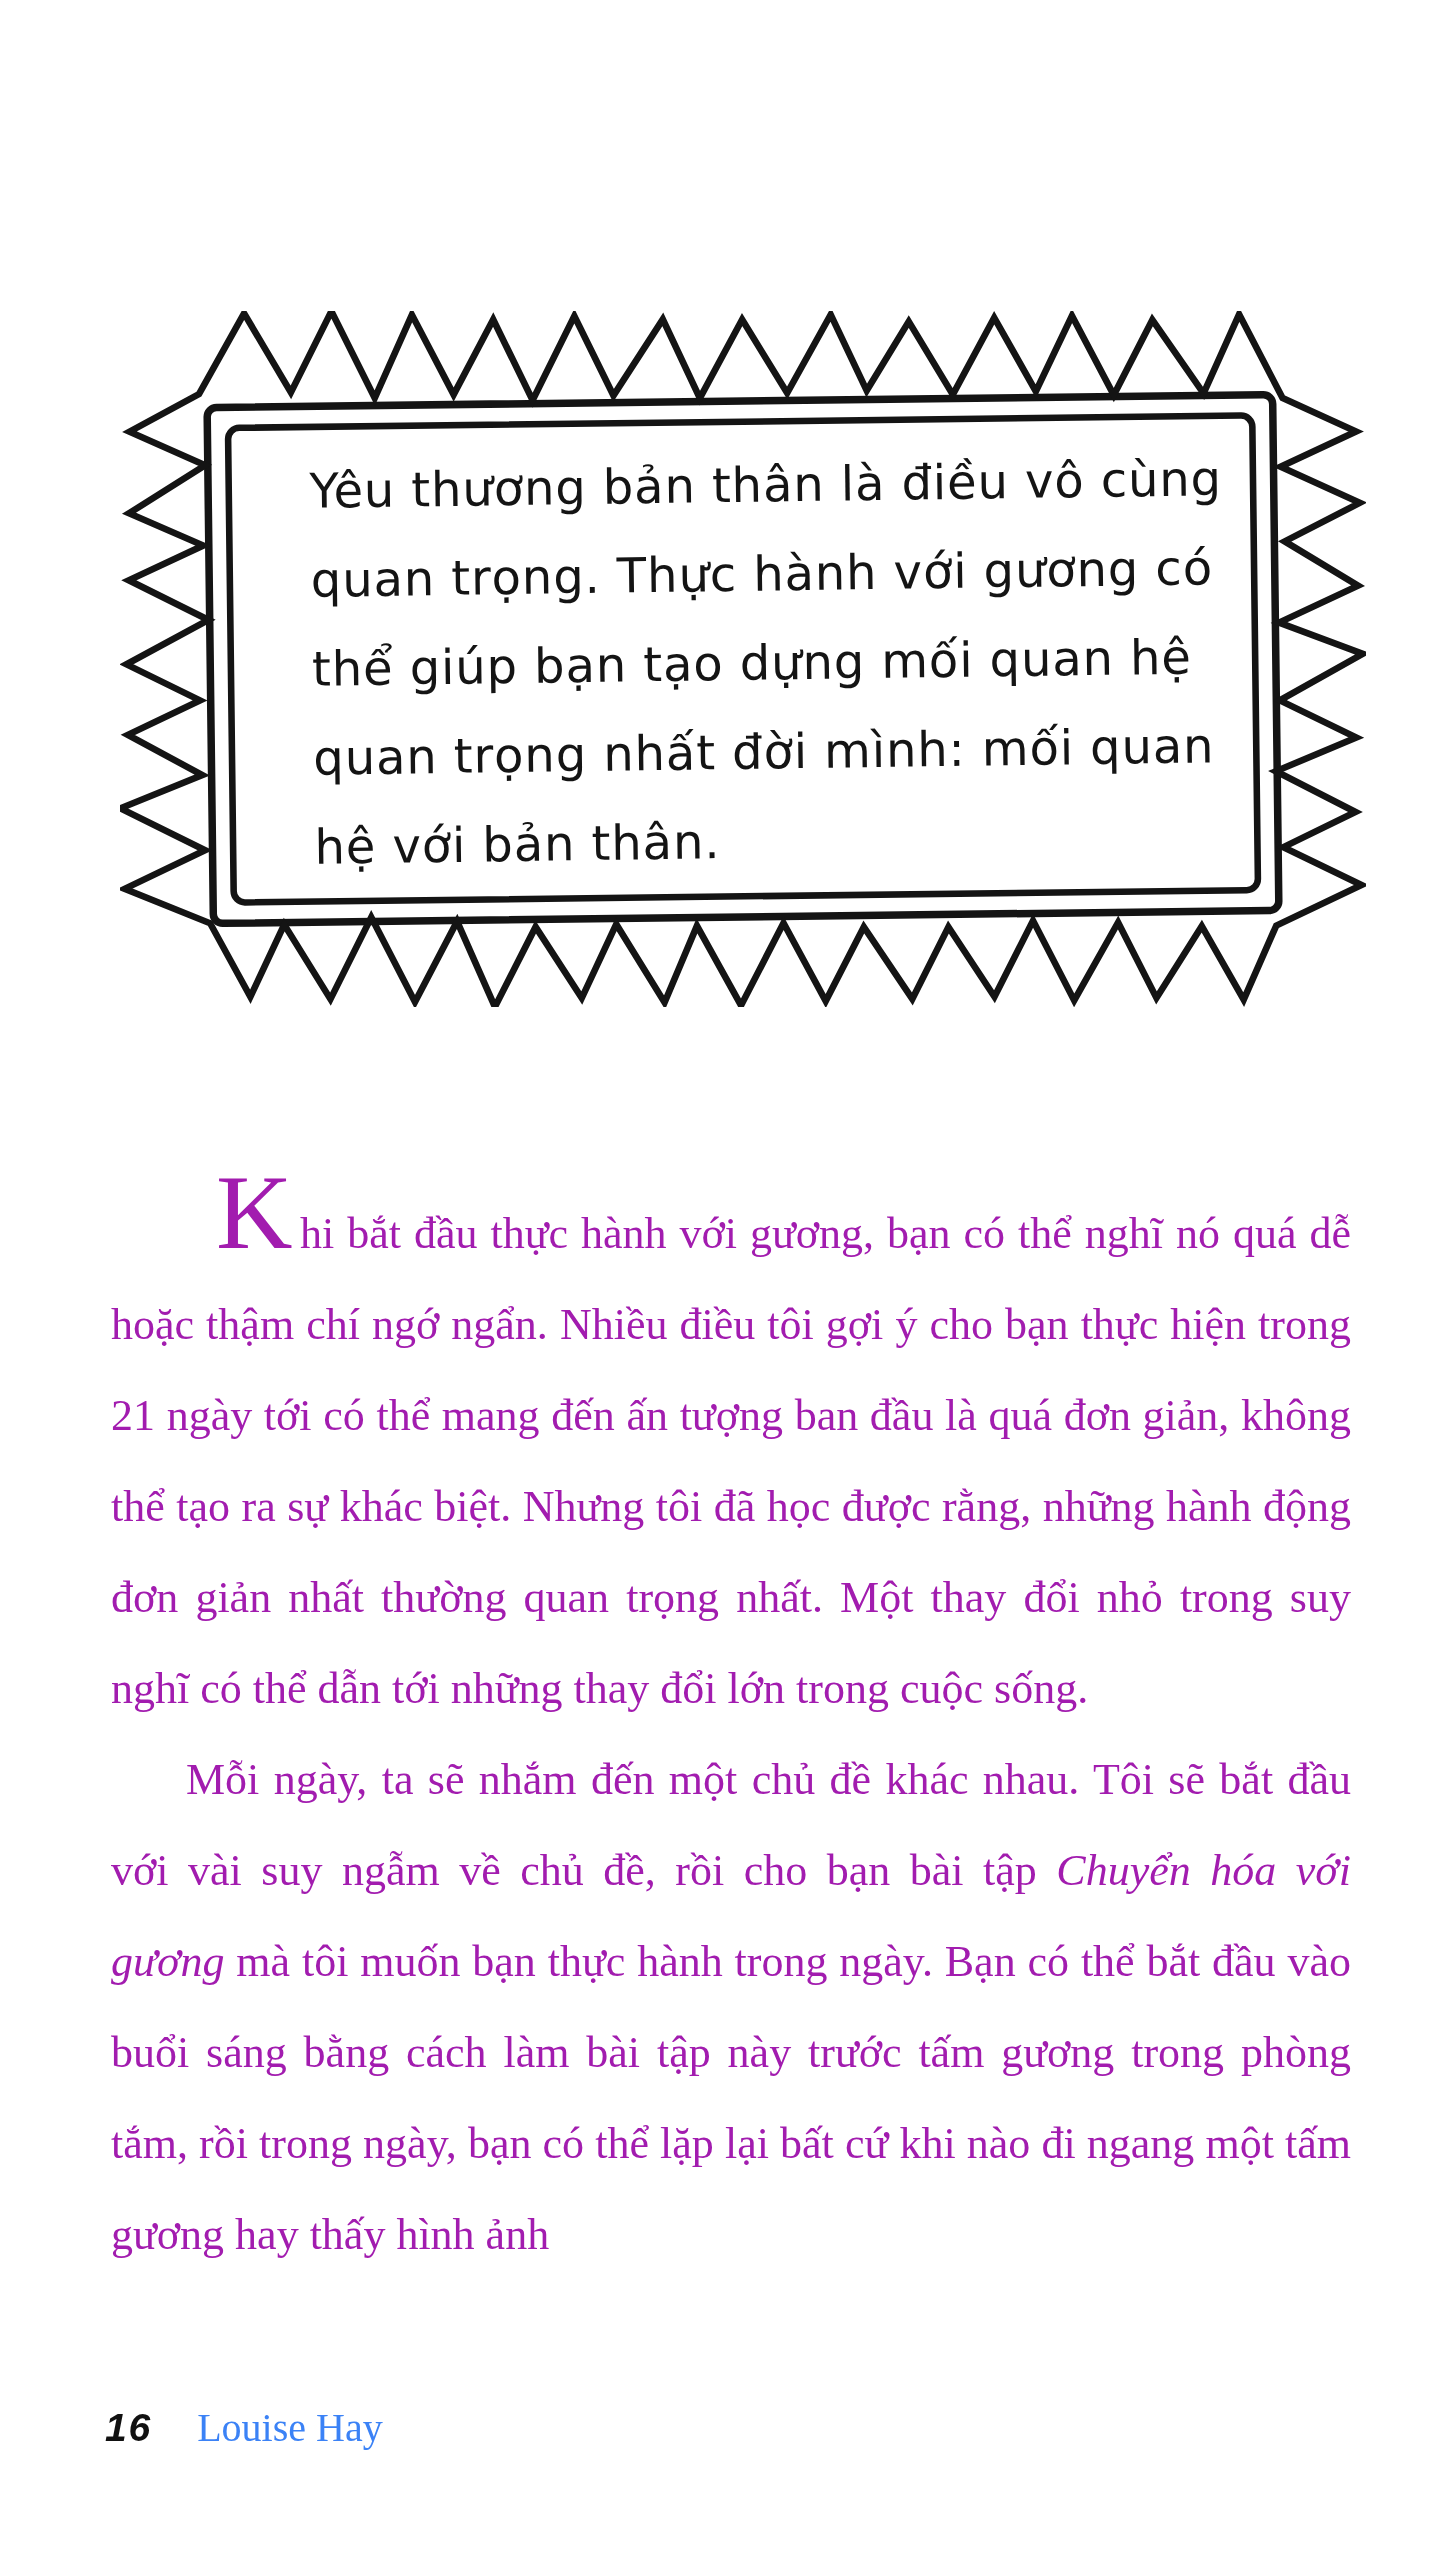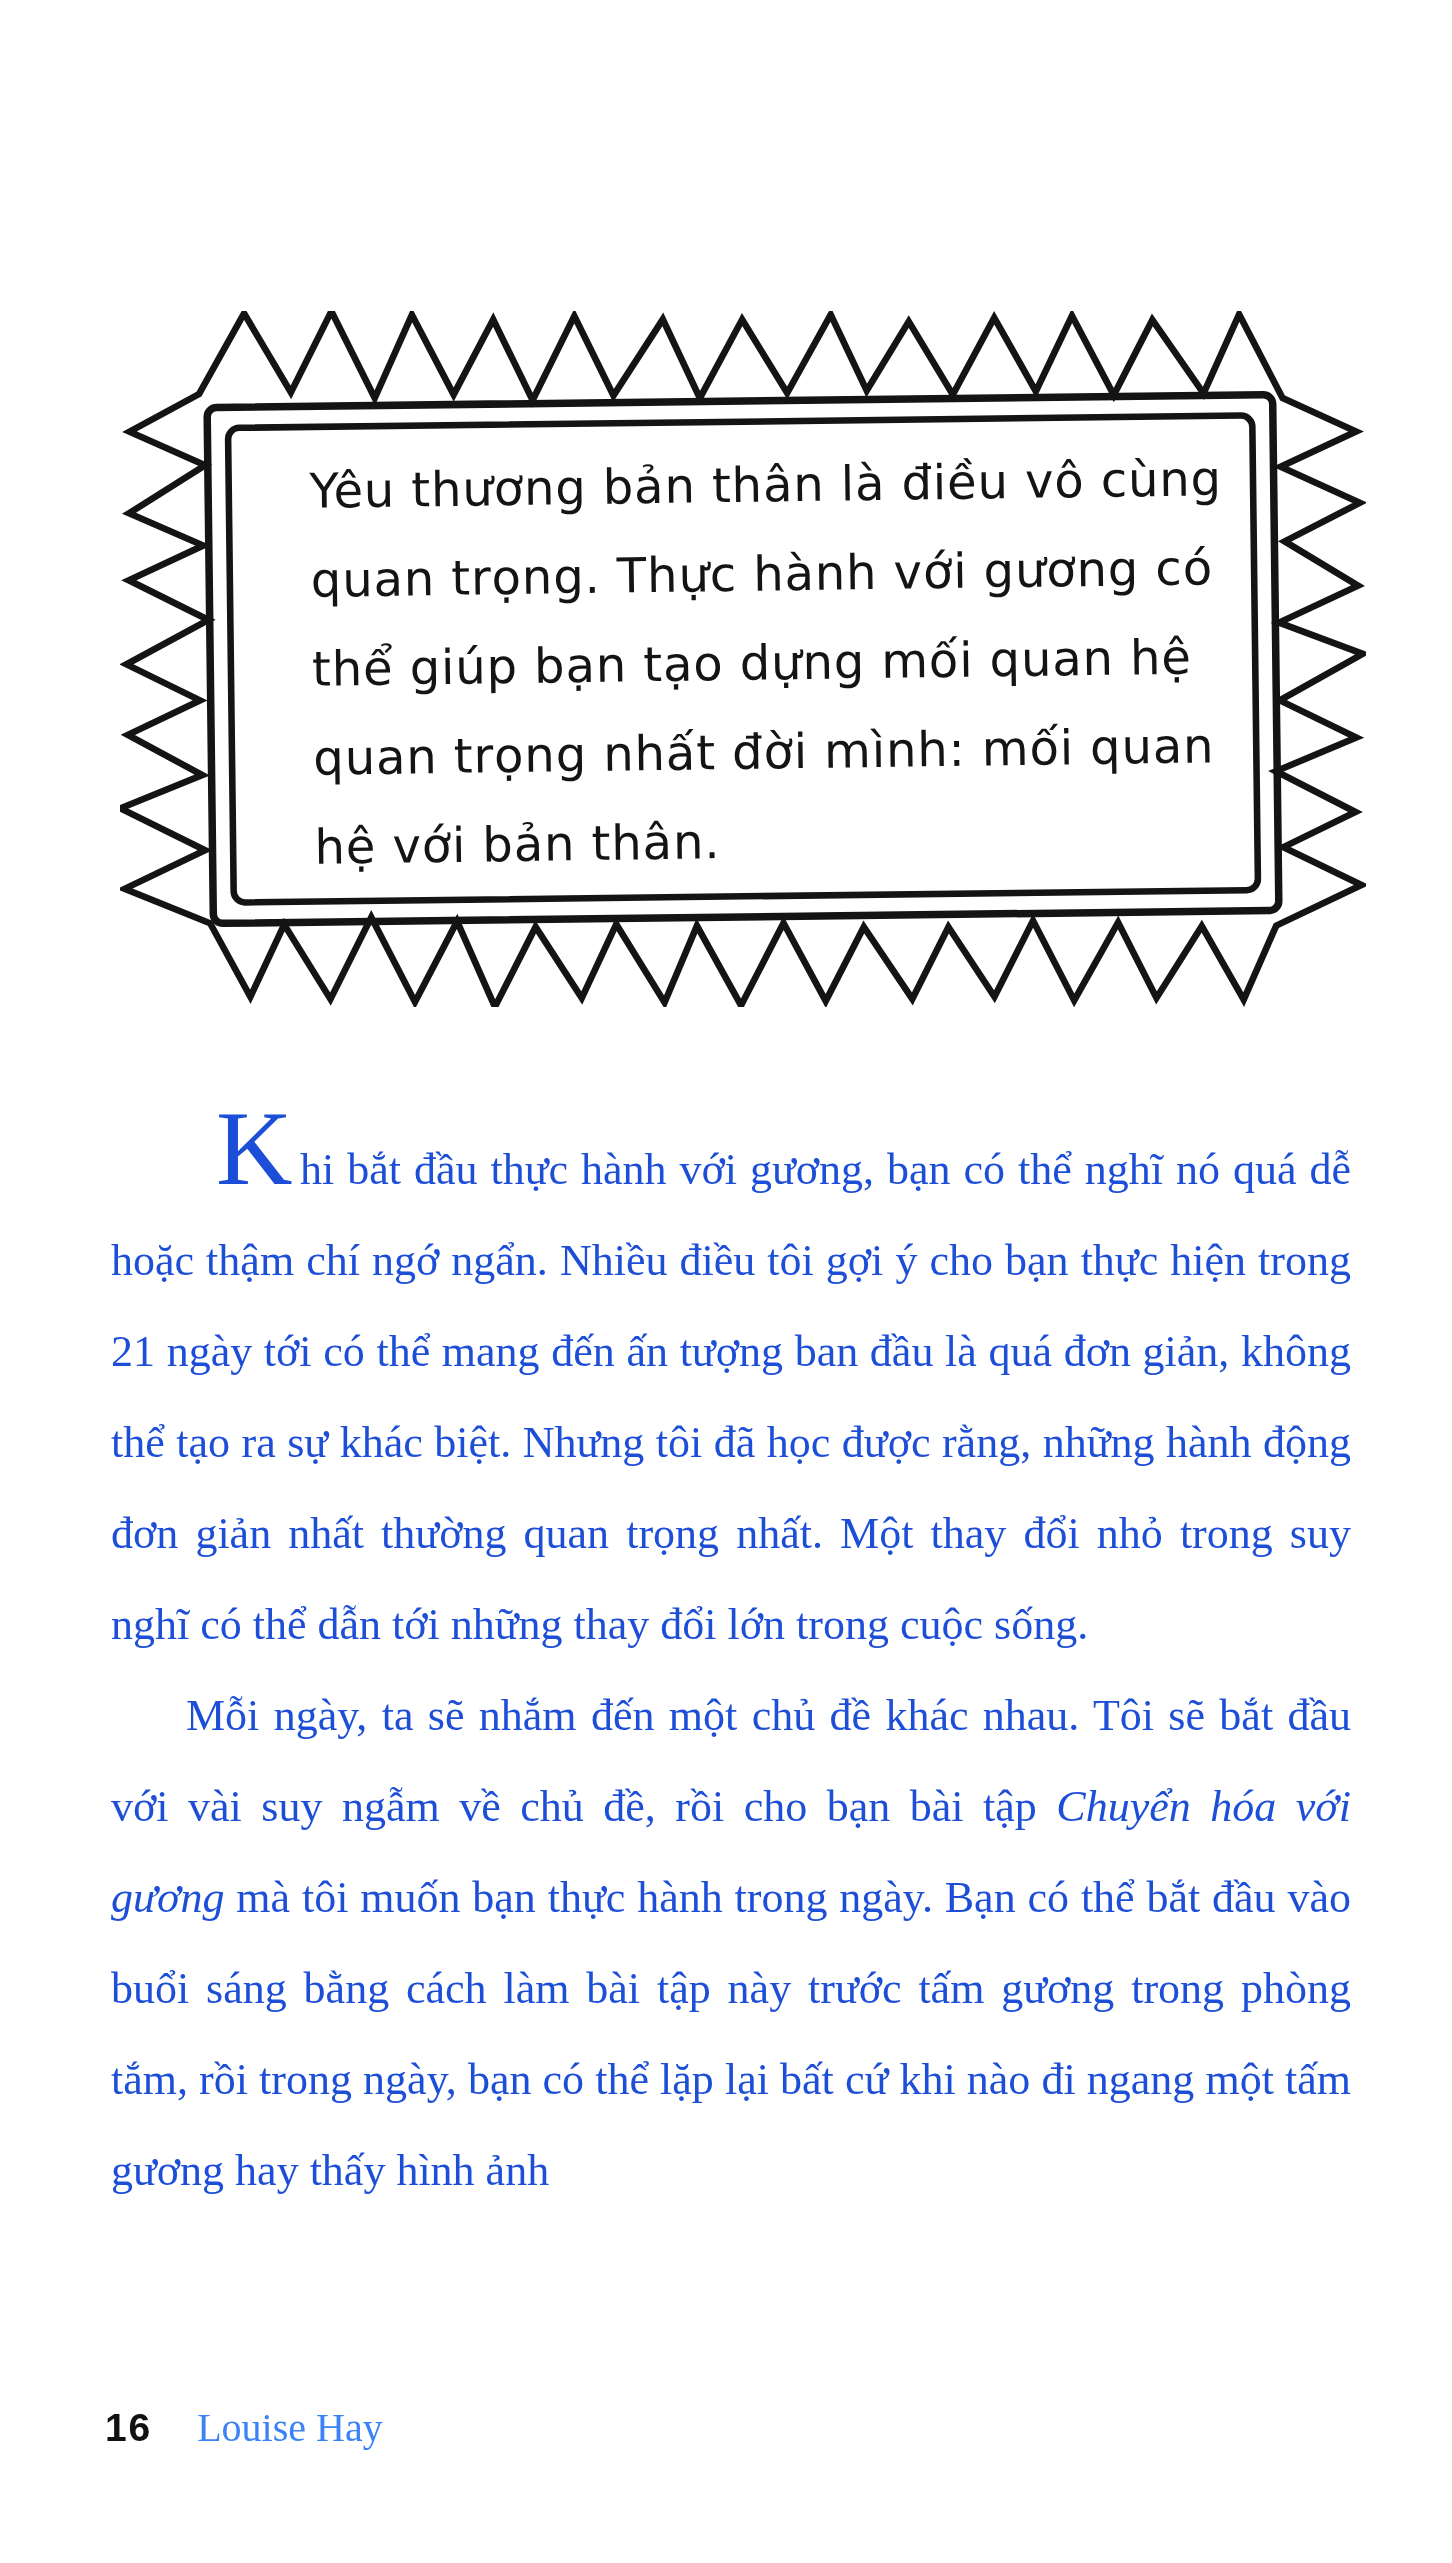--- a/index.html
+++ b/index.html
@@ -20,42 +20,42 @@
     font-family:"DejaVu Sans",sans-serif;
     font-size:48px;line-height:89px;
     letter-spacing:0.9px;
     transform:rotate(-0.8deg);
     color:#141414;
   }
   .quote-line{white-space:nowrap;}
 
   
   .body-text{
-    position:absolute;left:111px;top:1124px;width:1240px;
+    position:absolute;left:111px;top:1188px;width:1240px;
     font-size:44px;line-height:91px;
     text-align:justify;text-justify:inter-word;
-    color:#1d4ed8;
+    color:#a21caf;
   }
   .body-text p{margin:0;padding:0;}
   .drop-cap{
     font-size:106px;line-height:0.9px;
     margin-left:105px;margin-right:7.5px;
     font-family:"Liberation Serif",serif;
   }
   .paragraph-2{text-indent:75px;}
   .exercise-title{font-style:italic;}
 
   
   .page-footer{
     position:absolute;left:105px;top:2404px;
     display:flex;align-items:baseline;gap:45px;
   }
   .footer-number{
     font-family:"Liberation Sans",sans-serif;
-    font-weight:bold;font-size:39px;letter-spacing:1.9px;color:#111;
+    font-weight:bold;font-size:39px;letter-spacing:1.9px;color:#111;font-style:italic;
   }
   .footer-title{
     font-family:"Liberation Serif",serif;
     font-size:40px;color:#3b82f6;
   }
 </style>
 </head>
 <body>
 
 <div class="page">

